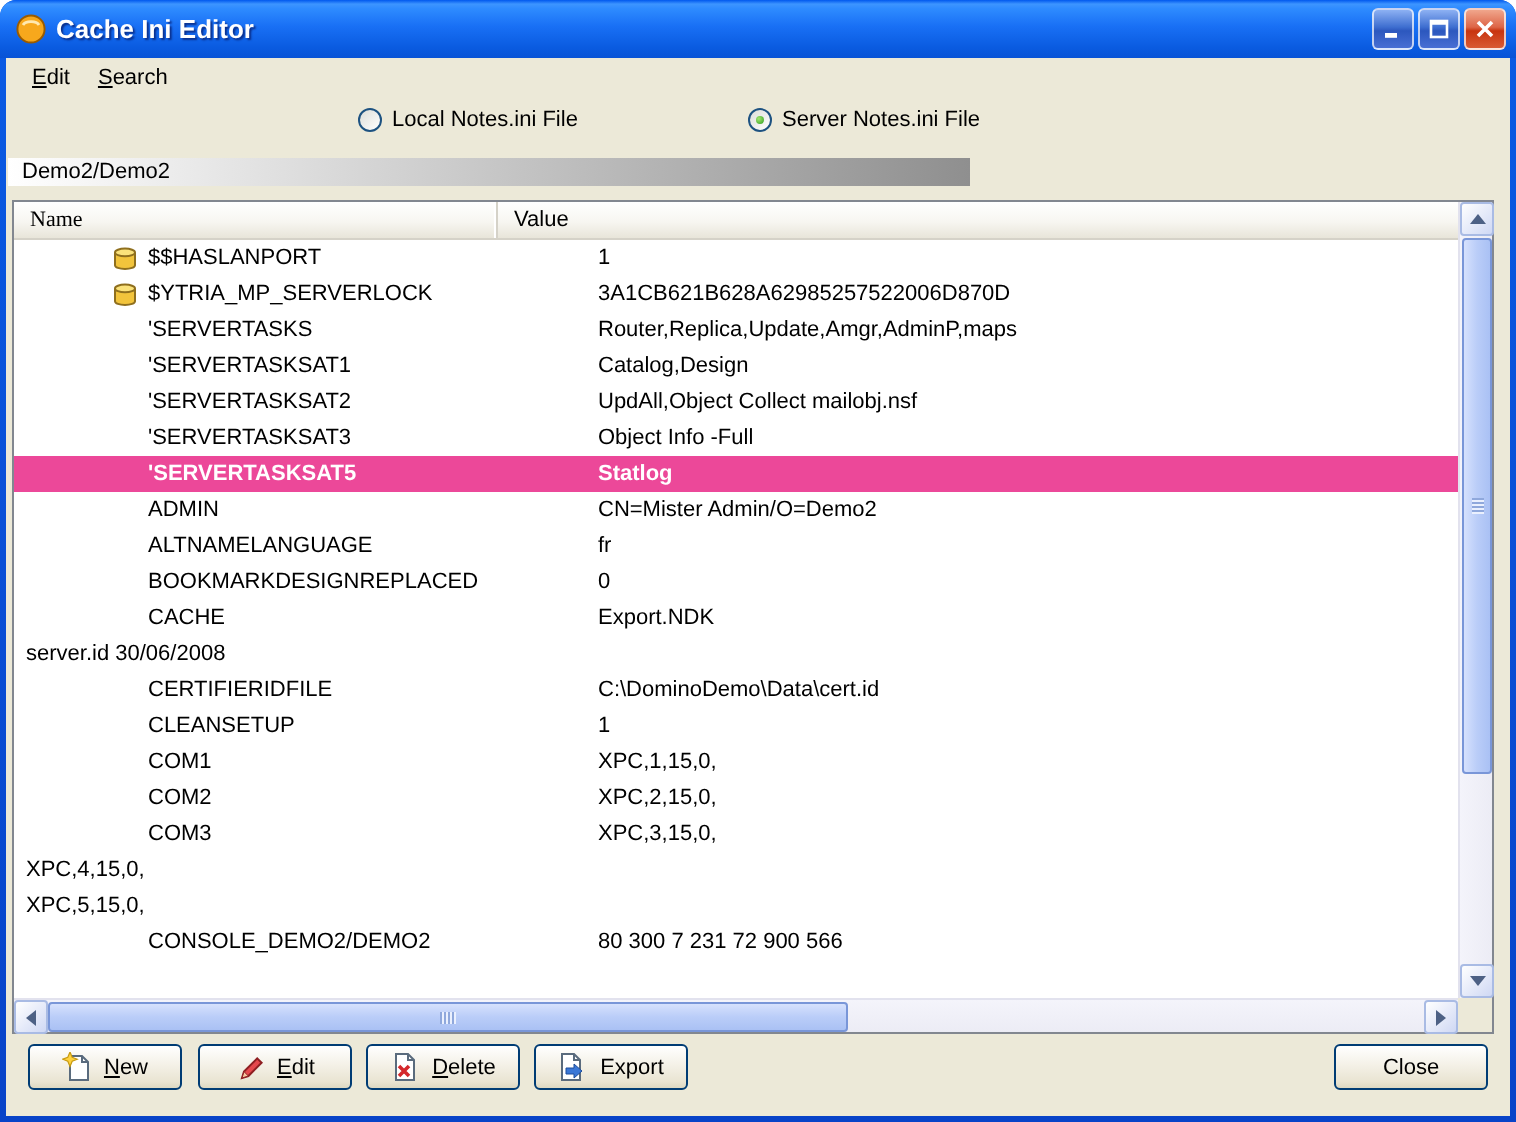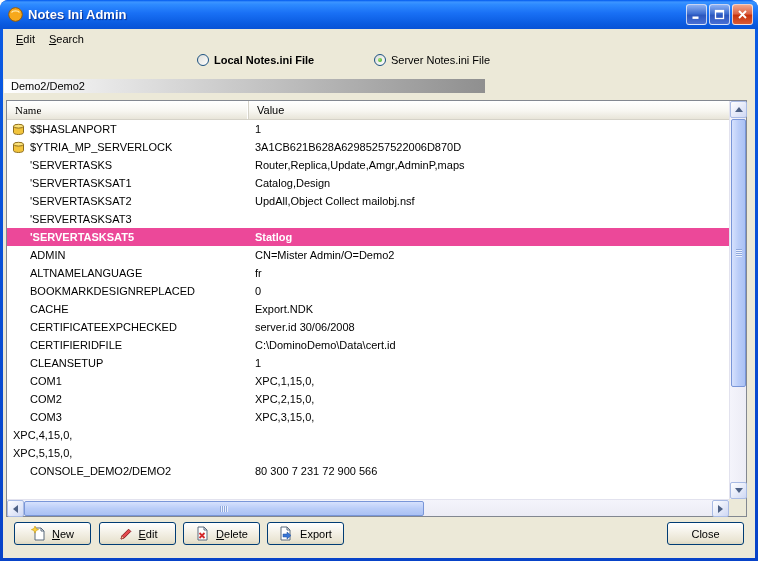--- a/index.html
+++ b/index.html
@@ -24,21 +24,21 @@
 
   
   .content { position:absolute; left:3px; top:29px; right:3px; bottom:3px; background:#ECE9D8; }
 
   .menubar { position:absolute; top:0; left:0; right:0; height:20px;
     display:flex; align-items:center; padding-left:6px; }
   .menu-item { padding:2px 7px; }
 
   .radio-row { position:absolute; top:20px; left:0; right:0; height:26px; }
   .radio { position:absolute; top:5px; display:flex; align-items:center; gap:5px; }
-  .radio-local  { left:194px;font-weight:bold; }
+  .radio-local  { left:176px; }
   .radio-server { left:371px; }
   .rcircle { width:12px; height:12px; border-radius:50%;
     border:1px solid #1D5281; background:linear-gradient(135deg,#DDDDD8,#FFFFFF);
     position:relative; }
   .radio.checked .rcircle::after { content:''; position:absolute; left:3px; top:3px;
     width:4px; height:4px; border-radius:50%;
     background:radial-gradient(circle at 35% 35%,#A4E670,#2F9E1F); }
 
   .server-name { position:absolute; top:50px; left:1px; width:481px; height:14px;
     background:linear-gradient(to right,#FFFFFF,#8F8F8F);
@@ -52,21 +52,21 @@
     border-bottom:1px solid #D5D2C8; display:flex; }
   .hcol { display:flex; align-items:center; padding-left:8px;
     border-right:1px solid #D5D2C8; box-shadow:inset -1px 0 0 #FFFFFF; }
   .hcol.c1 { width:242px;font-family:Liberation Serif, serif; }
   .hcol.c2 { flex:1; border-right:none; box-shadow:none; }
 
   .lv-body { position:absolute; top:19px; left:0; width:722px; height:379px; overflow:hidden; background:#fff; }
   .lv-row { display:flex; height:18px; align-items:center; }
   .lv-row.selected { background:#ec4899; color:#fff;font-weight:bold; }
   .cell { overflow:hidden; white-space:nowrap; }
-  .c-name { width:242px; display:flex; align-items:center; padding-left:5px; }
+  .c-name { width:242px; display:flex; align-items:center; padding-left:5px;margin-left:44px; }
   .row-icon { width:18px; height:13px; display:inline-flex; flex:none; }
   .c-value { flex:1; padding-left:6px; }
 
   
   .vscroll { position:absolute; top:0; right:0; width:17px; height:398px;
     background:linear-gradient(to right,#F4F4FB,#ECECF5); border-left:1px solid #E2E2EE; }
   .hscroll { position:absolute; bottom:0; left:0; width:722px; height:17px;
     background:linear-gradient(to bottom,#F4F4FB,#ECECF5); border-top:1px solid #E2E2EE; }
   .sb-btn { position:absolute; width:17px; height:17px;
     background:linear-gradient(135deg,#FFFFFF,#CFD8F4); border:1px solid #A9BBE4;
@@ -110,21 +110,21 @@
 
 <div class="window">
 
   <div class="titlebar">
     <span class="app-icon">
       <svg width="17" height="17" viewBox="0 0 17 17">
         <circle cx="8.5" cy="8.5" r="6.8" fill="#F7A81C" stroke="#9A5B00"></circle>
         <path d="M4.5 6.5c1.2-2.2 6.8-2.2 8 0" stroke="#FFE9B0" fill="none" stroke-width="1.4"></path>
       </svg>
     </span>
-    <span class="title-text">Notes Ini Admin</span>
+    <span class="title-text">Cache Ini Editor</span>
     <div class="win-btn blue">
       <svg width="11" height="11" viewBox="0 0 11 11">
           <rect x="1.5" y="7.5" width="6" height="2.4" fill="#fff"></rect>
         </svg>
     </div>
     <div class="win-btn blue">
       <svg width="11" height="11" viewBox="0 0 11 11">
           <rect x="1.5" y="1.5" width="8" height="8" fill="none" stroke="#fff" stroke-width="1.3"></rect>
           <line x1="1.5" y1="2.3" x2="9.5" y2="2.3" stroke="#fff" stroke-width="2.2"></line>
         </svg>
@@ -208,20 +208,21 @@
               <span class="row-icon"></span>
               <span>'SERVERTASKSAT2</span>
             </div>
             <div class="cell c-value"><span>UpdAll,Object Collect mailobj.nsf</span></div>
           </div>
           <div class="lv-row">
             <div class="cell c-name">
               <span class="row-icon"></span>
               <span>'SERVERTASKSAT3</span>
             </div>
+            <div class="cell c-value"><span>Object Info -Full</span></div>
           </div>
           <div class="lv-row selected">
             <div class="cell c-name">
               <span class="row-icon"></span>
               <span>'SERVERTASKSAT5</span>
             </div>
             <div class="cell c-value"><span>Statlog</span></div>
           </div>
           <div class="lv-row">
             <div class="cell c-name">
@@ -245,24 +246,20 @@
             <div class="cell c-value"><span>0</span></div>
           </div>
           <div class="lv-row">
             <div class="cell c-name">
               <span class="row-icon"></span>
               <span>CACHE</span>
             </div>
             <div class="cell c-value"><span>Export.NDK</span></div>
           </div>
           <div class="lv-row">
-            <div class="cell c-name">
-              <span class="row-icon"></span>
-              <span>CERTIFICATEEXPCHECKED</span>
-            </div>
             <div class="cell c-value"><span>server.id 30/06/2008</span></div>
           </div>
           <div class="lv-row">
             <div class="cell c-name">
               <span class="row-icon"></span>
               <span>CERTIFIERIDFILE</span>
             </div>
             <div class="cell c-value"><span>C:\DominoDemo\Data\cert.id</span></div>
           </div>
           <div class="lv-row">

